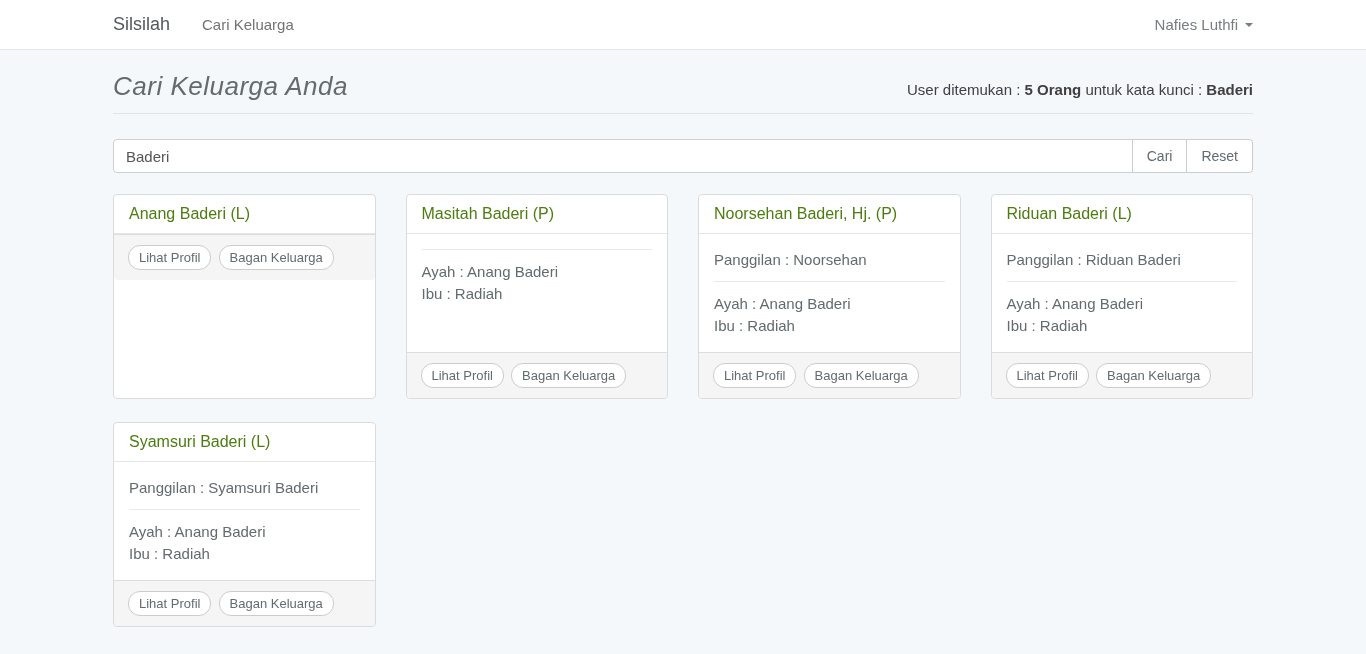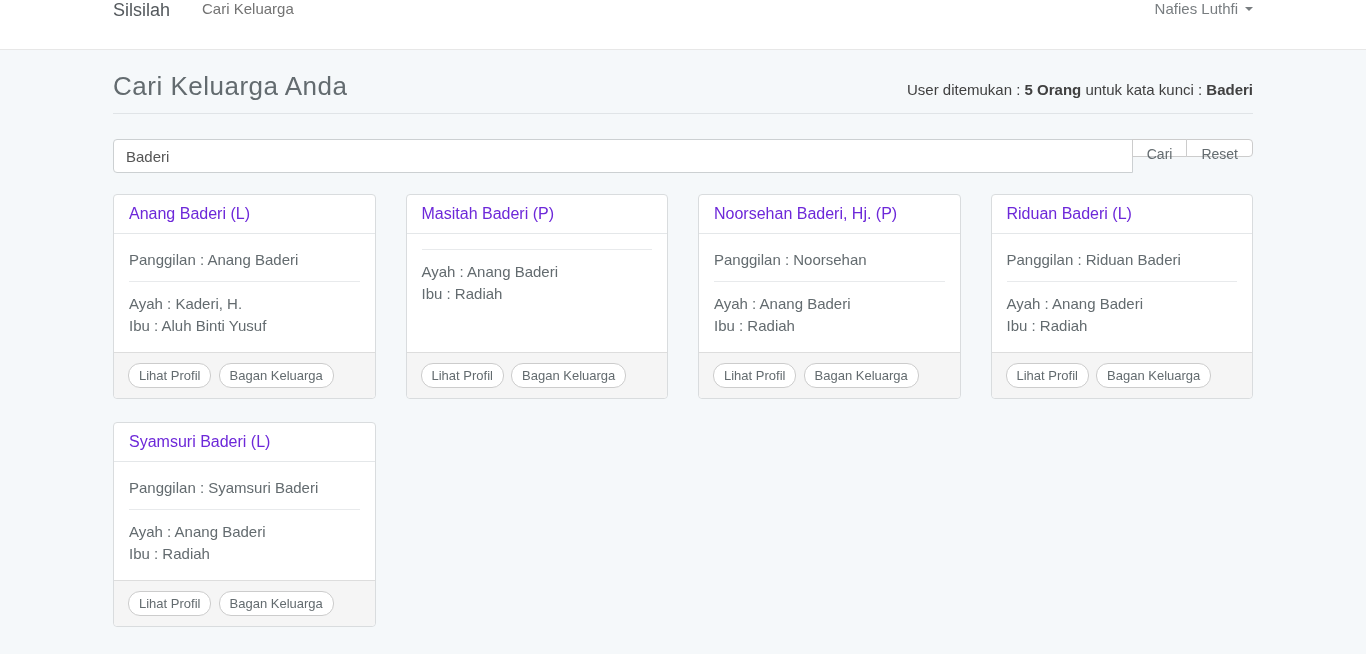--- a/index.html
+++ b/index.html
@@ -13,21 +13,21 @@
     width: 1366px;
   }
   .container { width: 1140px; margin: 0 auto; }
 
   
   .navbar {
     background: #ffffff;
     border-bottom: 1px solid #e7e7e7;
     height: 50px;
   }
-  .nav-inner { display: flex; align-items: flex-start; height: 100%; }
+  .nav-inner { display: flex; align-items: center; height: 100%; }
   .brand {
     font-size: 18px;
     color: #54595d;
     text-decoration: none;
     margin-right: 32px;
     cursor: pointer;
   }
   .nav-link {
     font-size: 15px;
     color: #737373;
@@ -60,20 +60,21 @@
     display: flex;
     align-items: baseline;
     justify-content: space-between;
   }
   .page-title {
     font-size: 26px;
     font-weight: 400;
     margin: 0;
     color: #636b6f;
     letter-spacing: 0.5px;
+    font-style: italic;
   }
   .result-summary { font-size: 15px; color: #404040; white-space: pre; }
   .result-summary .strong { font-weight: 700; }
 
   
   .search-group { display: flex; margin-top: 25px; width: 100%; }
   .search-input {
     flex: 1;
     height: 34px;
     padding: 6px 12px;
@@ -86,21 +87,21 @@
     outline: none;
   }
   .btn {
     background: #fff;
     border: 1px solid #ccc;
     color: #636b6f;
     font-family: "Liberation Sans", sans-serif;
     cursor: pointer;
   }
   .search-btn {
-    height: 18px;
+    height: 34px;
     padding: 6px 14px;
     font-size: 14px;
     margin-left: -1px;
     border-radius: 0;
   }
   .search-btn.last { border-radius: 0 4px 4px 0; }
 
   
   .results-grid {
     margin-top: 21px;
@@ -114,21 +115,21 @@
     background: #fff;
     border: 1px solid #d9dcde;
     border-radius: 4px;
     display: flex;
     flex-direction: column;
   }
   .card-heading {
     padding: 10px 15px;
     border-bottom: 1px solid #e4e7e9;
     font-size: 16px;
-    color: #6d28d9;
+    color: #4d7c0f;
   }
   .card-body { padding: 15px; flex: 1; }
   .card-body p { margin: 0; line-height: 22px; }
   .card-body .nick { margin-bottom: 10px; }
   .card-body hr {
     border: 0;
     border-top: 1px solid #e8eaec;
     margin: 0 0 11px 0;
   }
   .card-footer {
@@ -170,26 +171,20 @@
     <input class="search-input" type="text" value="Baderi" style="">
     <button class="btn search-btn">Cari</button>
     <button class="btn search-btn last">Reset</button>
   </div>
 
   <div class="results-grid">
   <div class="card">
     <div class="card-heading">
       <span>Anang Baderi (L)</span>
     </div>
-    <div class="card-body">
-      <p class="nick"><span>Panggilan : </span><span>Anang Baderi</span></p>
-      <hr>
-      <p><span>Ayah : </span><span>Kaderi, H.</span></p>
-      <p><span>Ibu : </span><span>Aluh Binti Yusuf</span></p>
-    </div>
     <div class="card-footer">
       <button class="btn card-btn">Lihat Profil</button>
       <button class="btn card-btn">Bagan Keluarga</button>
     </div>
   </div>
 
   <div class="card">
     <div class="card-heading">
       <span>Masitah Baderi (P)</span>
     </div>

